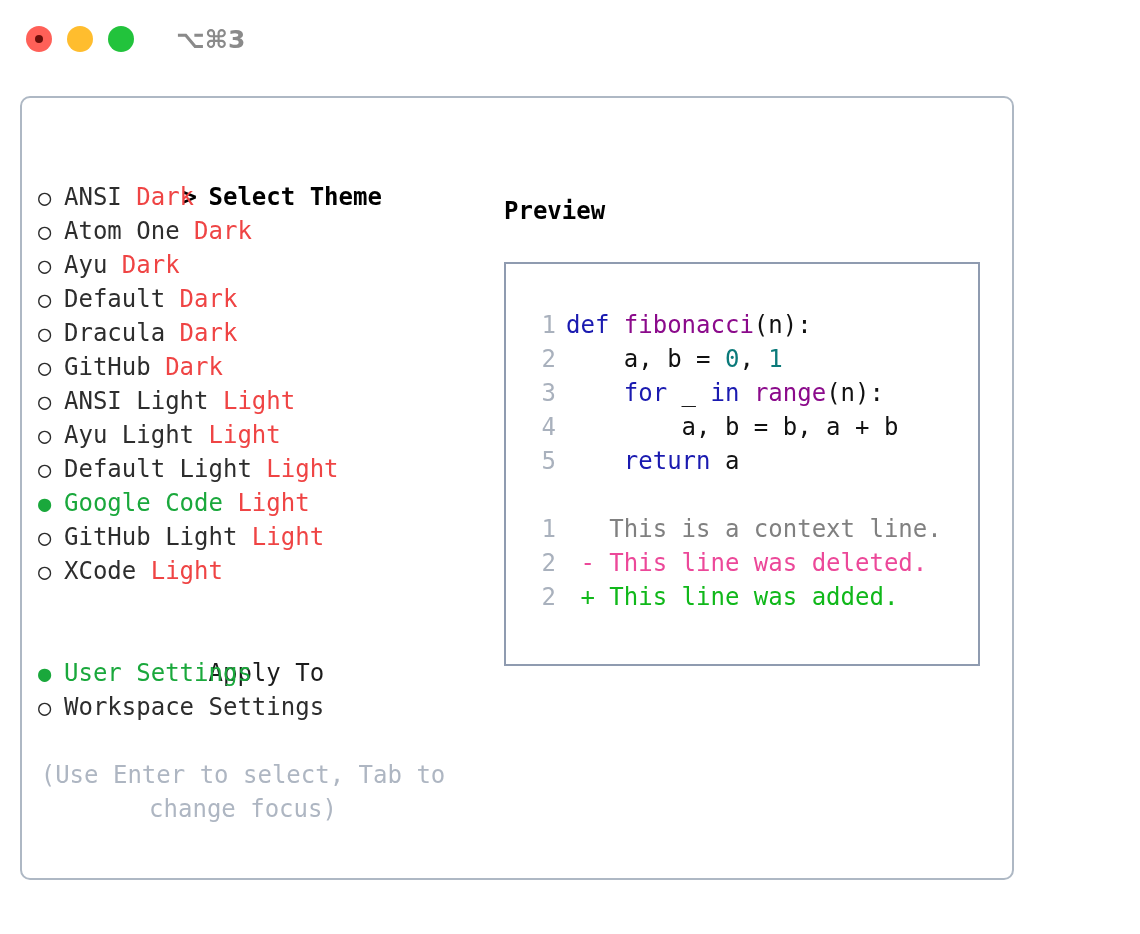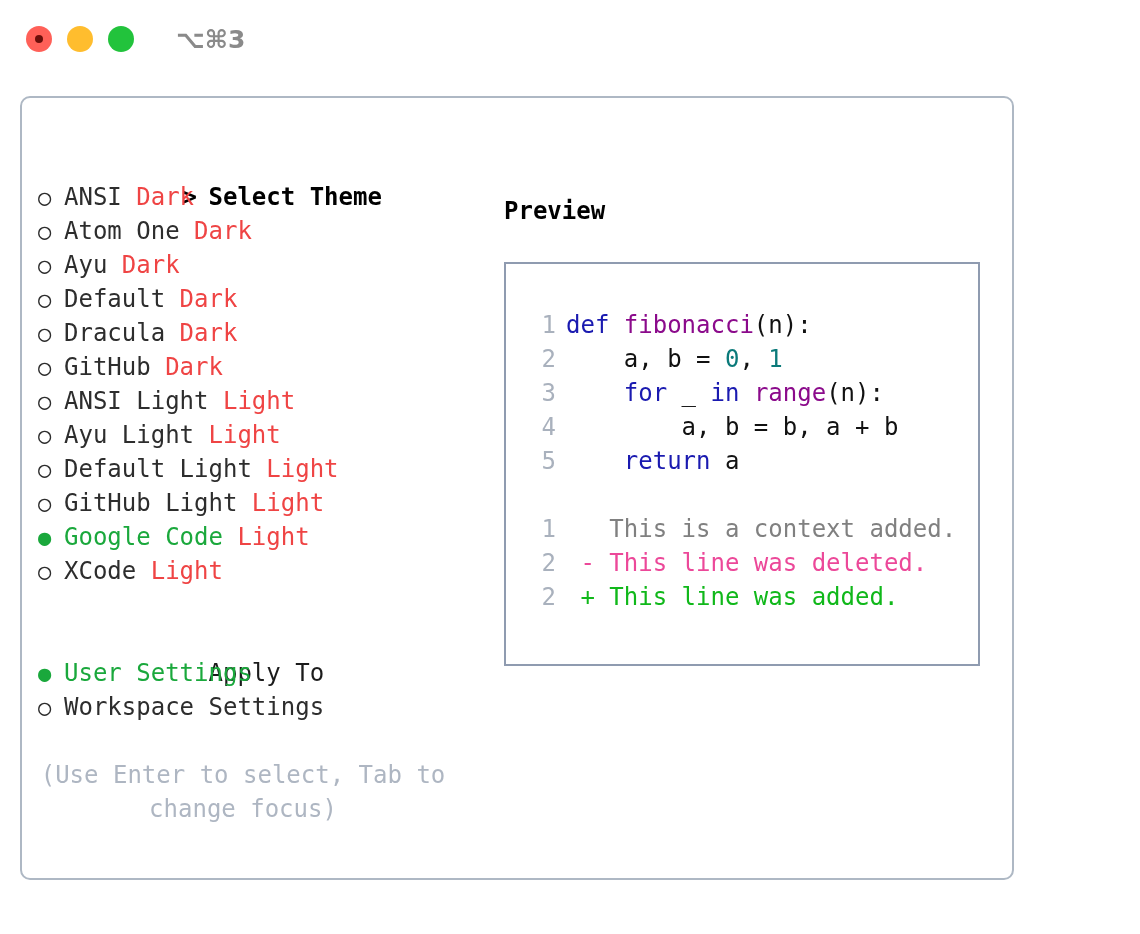--- a/index.html
+++ b/index.html
@@ -210,22 +210,22 @@
         <div id="theme-list">
             <div class="list-line"><span class="bullet bullet-empty">○</span><span class="label-main">ANSI</span><span class="label-kind"> Dark</span></div>
             <div class="list-line"><span class="bullet bullet-empty">○</span><span class="label-main">Atom One</span><span class="label-kind"> Dark</span></div>
             <div class="list-line"><span class="bullet bullet-empty">○</span><span class="label-main">Ayu</span><span class="label-kind"> Dark</span></div>
             <div class="list-line"><span class="bullet bullet-empty">○</span><span class="label-main">Default</span><span class="label-kind"> Dark</span></div>
             <div class="list-line"><span class="bullet bullet-empty">○</span><span class="label-main">Dracula</span><span class="label-kind"> Dark</span></div>
             <div class="list-line"><span class="bullet bullet-empty">○</span><span class="label-main">GitHub</span><span class="label-kind"> Dark</span></div>
             <div class="list-line"><span class="bullet bullet-empty">○</span><span class="label-main">ANSI Light</span><span class="label-kind"> Light</span></div>
             <div class="list-line"><span class="bullet bullet-empty">○</span><span class="label-main">Ayu Light</span><span class="label-kind"> Light</span></div>
             <div class="list-line"><span class="bullet bullet-empty">○</span><span class="label-main">Default Light</span><span class="label-kind"> Light</span></div>
+            <div class="list-line"><span class="bullet bullet-filled">●</span><span class="label-main sel">Google Code</span><span class="label-kind"> Light</span></div>
             <div class="list-line"><span class="bullet bullet-empty">○</span><span class="label-main">GitHub Light</span><span class="label-kind"> Light</span></div>
-            <div class="list-line"><span class="bullet bullet-filled">●</span><span class="label-main sel">Google Code</span><span class="label-kind"> Light</span></div>
             <div class="list-line"><span class="bullet bullet-empty">○</span><span class="label-main">XCode</span><span class="label-kind"> Light</span></div>
           </div>
 
         <div class="spacer-line"></div>
 
         <div class="list-line subhdr">
           <span class="caret"> </span><span>Apply To</span>
         </div>
 
         <div id="apply-list">
@@ -242,21 +242,21 @@
         <div class="preview-box">
           <div id="code-block">
               <div class="code-line"><span class="ln">1</span><span class="tok-kw">def </span><span class="tok-fn">fibonacci</span><span class="tok-txt">(n):</span></div>
               <div class="code-line"><span class="ln">2</span><span class="tok-txt">    a, b = </span><span class="tok-num">0</span><span class="tok-txt">, </span><span class="tok-num">1</span></div>
               <div class="code-line"><span class="ln">3</span><span class="tok-txt">    </span><span class="tok-kw">for</span><span class="tok-txt"> _ </span><span class="tok-kw">in</span><span class="tok-txt"> </span><span class="tok-fn">range</span><span class="tok-txt">(n):</span></div>
               <div class="code-line"><span class="ln">4</span><span class="tok-txt">        a, b = b, a + b</span></div>
               <div class="code-line"><span class="ln">5</span><span class="tok-txt">    </span><span class="tok-kw">return</span><span class="tok-txt"> a</span></div>
             </div>
           <div class="blank-line"></div>
           <div id="diff-block">
-              <div class="code-line"><span class="ln">1</span><span class="diff-ctx">   This is a context added.</span></div>
+              <div class="code-line"><span class="ln">1</span><span class="diff-ctx">   This is a context line.</span></div>
               <div class="code-line"><span class="ln">2</span><span class="diff-del"> - This line was deleted.</span></div>
               <div class="code-line"><span class="ln">2</span><span class="diff-add"> + This line was added.</span></div>
             </div>
         </div>
       </div>
 
     </div>
   </div>
 </div>
 

